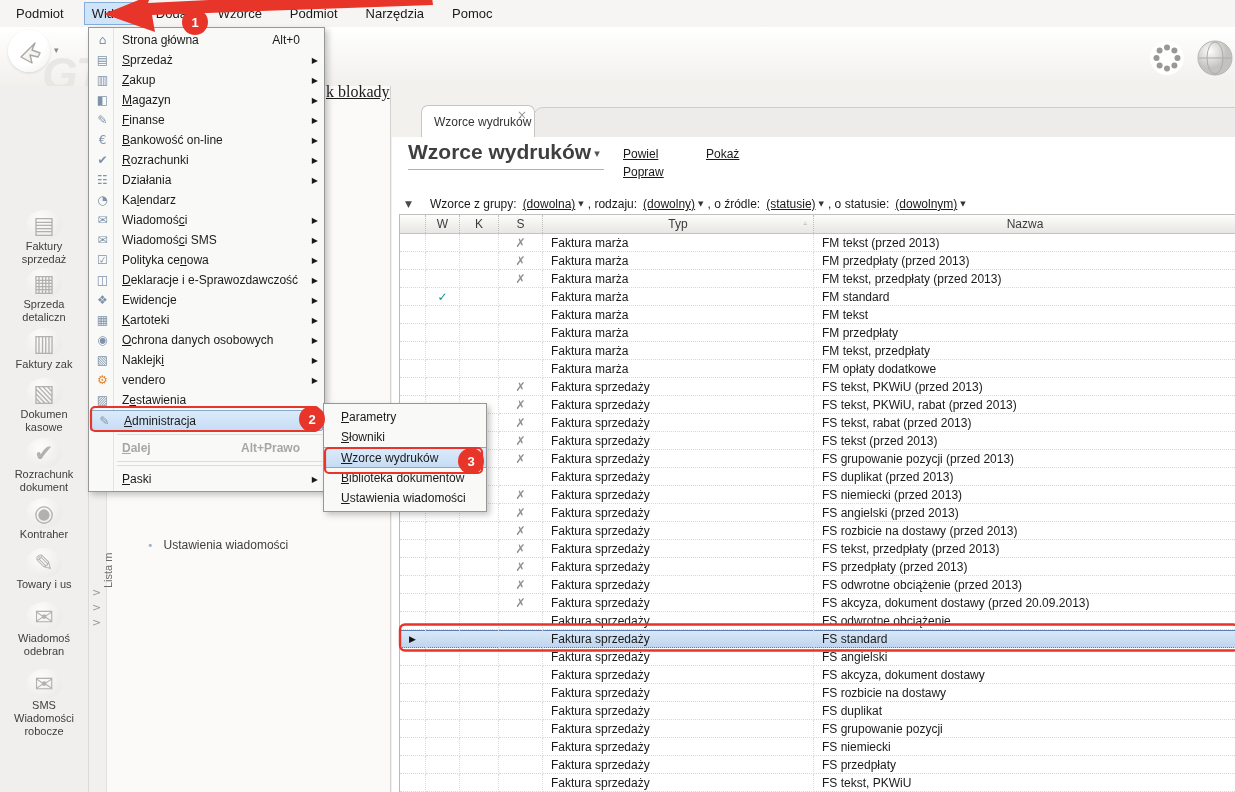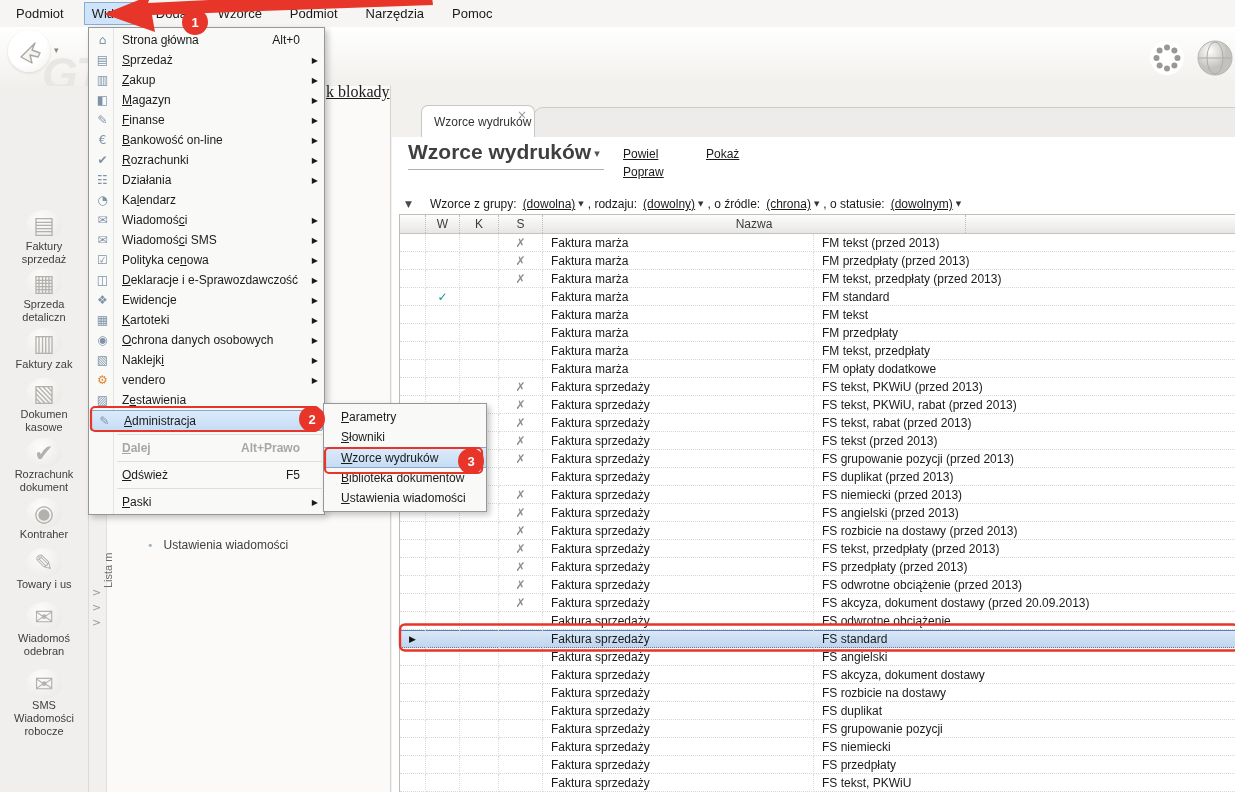--- a/index.html
+++ b/index.html
@@ -243,39 +243,43 @@
       </div>
   <div id="filterrow">
     <span class="funnel glyph">▼</span>
   <span class="flabel">Wzorce z grupy:</span>
         <span class="flink">(dowolna)</span>
         <span class="fdown glyph">▼</span>
         <span class="flabel">, rodzaju:</span>
         <span class="flink">(dowolny)</span>
         <span class="fdown glyph">▼</span>
         <span class="flabel">, o źródle:</span>
-        <span class="flink">(chrona)</span>
+        <span class="flink">(statusie)</span>
         <span class="fdown glyph">▼</span>
         <span class="flabel">, o statusie:</span>
         <span class="flink">(dowolnym)</span>
         <span class="fdown glyph">▼</span>
       </div>
   <div id="grid">
         <div class="ghead">
           <div class="hc" style="width: 26px;">
             <span></span>
           </div>
           <div class="hc" style="width: 34px;">
             <span>W</span>
           </div>
           <div class="hc" style="width: 39px;">
             <span>K</span>
           </div>
           <div class="hc" style="width: 44px;">
             <span>S</span>
+          </div>
+          <div class="hc" style="width: 271px;">
+            <span>Typ</span>
+            <span class="sortmark glyph">▵</span>
           </div>
           <div class="hc" style="width: 423px;">
             <span>Nazwa</span>
           </div>
         </div>
         <div class="grow">
           <div class="bc center" style="width: 26px;"></div>
           <div class="bc center" style="width: 34px;"></div>
           <div class="bc center" style="width: 39px;"></div>
           <div class="bc center" style="width: 44px;">
@@ -662,26 +666,20 @@
         <span class="sub glyph">▶</span>
       </div>
       <div class="msep"></div>
       <div class="mi disabled">
         <span class="ic glyph"></span>
         <span class="lbl"><span class="accel">D</span>alej</span>
         <span class="sc">Alt+Prawo</span>
         <span class="sub glyph"></span>
       </div>
       <div class="msep"></div>
-      <div class="mi">
-        <span class="ic glyph"></span>
-        <span class="lbl"><span class="accel">O</span>dśwież</span>
-        <span class="sc">F5</span>
-        <span class="sub glyph"></span>
-      </div>
       <div class="msep"></div>
       <div class="mi">
         <span class="ic glyph"></span>
         <span class="lbl"><span class="accel">P</span>aski</span>
         <span class="sub glyph">▶</span>
       </div>
     </div>
 <div id="submenu">
       <div class="smi">
         <span class="lbl"><span class="accel">P</span>arametry</span>

